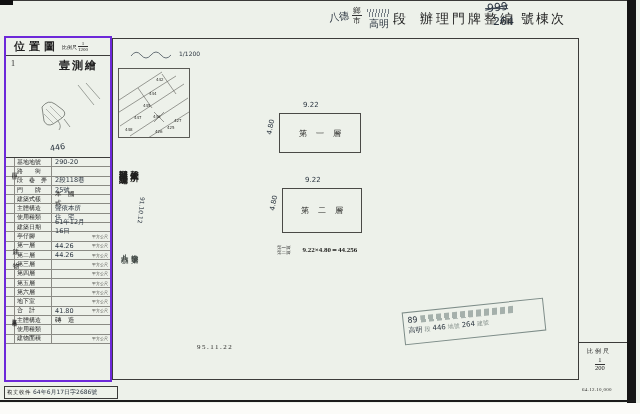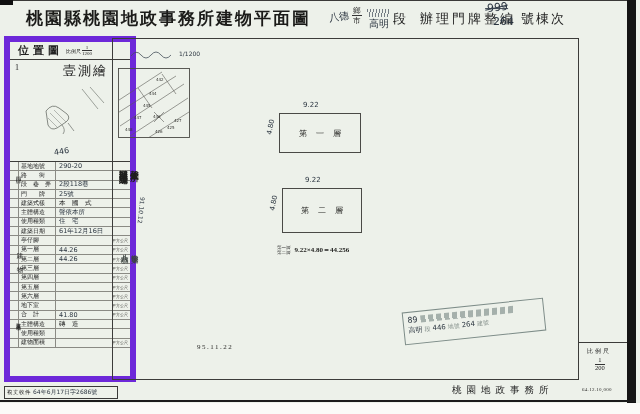--- a/index.html
+++ b/index.html
@@ -22,30 +22,30 @@
     background:repeating-linear-gradient(100deg,#4c5560 0 1px,transparent 1px 3px);opacity:.75;}
   .section-hw{left:369px;top:17px;font-size:10px;}
   .section-label{left:393px;top:10px;font-size:13px;}
   .subsection{left:420px;top:10px;font-size:13px;letter-spacing:3px;}
   .bno-old{left:487px;top:1px;font-size:11px;transform:rotate(-6deg);display:inline-block;}
   .bno-old .strike{position:absolute;left:-2px;top:45%;width:110%;height:1px;background:#36404c;transform:rotate(-7deg);}
   .bno-old .strike2{position:absolute;left:-2px;top:55%;width:110%;height:1px;background:#36404c;transform:rotate(6deg);}
   .bno-new{left:493px;top:15px;font-size:11px;}
   .suffix{left:521px;top:10px;font-size:13px;letter-spacing:2px;}
   
-  .sidebar{left:4px;top:36px;width:132px;height:346px;border:6px solid #6d28d9;box-sizing:border-box;}
+  .sidebar{left:4px;top:36px;width:108px;height:346px;border:2px solid #6d28d9;box-sizing:border-box;}
   .sb-header{position:absolute;left:0;top:0;right:0;height:17px;border-bottom:1px solid #3c3c3a;
     display:flex;align-items:center;}
   .sb-title{font-size:11px;font-weight:bold;letter-spacing:4px;padding-left:8px;}
   .frac{display:inline-flex;flex-direction:column;text-align:center;line-height:1;}
   .frac .num{border-bottom:0.8px solid #333;padding:0 1px;}
   .sb-scale{display:flex;align-items:center;font-size:5px;margin-left:3px;gap:1px;}
   .sb-map{position:absolute;left:0;top:17px;right:0;height:102px;}
   .map-no{left:5px;top:4px;font-size:8px;}
-  .map-note{right:22px;top:3px;font-size:13px;letter-spacing:2px;}
+  .map-note{right:12px;top:3px;font-size:11px;letter-spacing:2px;font-weight:bold;}
   .map-hw{left:44px;top:88px;font-size:8px;transform:rotate(-10deg);}
   
   .sb-table{position:absolute;left:0;top:119px;right:0;height:186px;border-top:1px solid #3c3c3a;}
   .row{display:flex;height:9.3px;border-bottom:0.6px solid #8a8a84;box-sizing:border-box;align-items:center;}
   .c-g{width:9px;height:100%;border-right:0.6px solid #8a8a84;box-sizing:border-box;}
   .c-l{width:37px;font-size:6px;padding-left:2px;border-right:0.6px solid #8a8a84;height:100%;
        box-sizing:border-box;display:flex;align-items:center;}
   .c-v{flex:1;font-size:6.5px;padding-left:3px;}
   .c-u{width:21px;font-size:4px;color:#44443f;text-align:right;padding-right:2px;}
   .grp{writing-mode:vertical-rl;text-orientation:upright;font-size:5.5px;letter-spacing:2px;color:#222;}
@@ -69,21 +69,21 @@
   .annot2 span{display:block;}
   .floor{border:1px solid #4a4a46;box-sizing:border-box;display:flex;align-items:center;justify-content:center;}
   .floor1{left:166px;top:74px;width:82px;height:40px;}
   .floor2{left:169px;top:149px;width:80px;height:45px;}
   .floor-label{font-size:8px;letter-spacing:9px;padding-left:9px;color:#1d1d1b;}
   .dim{font-size:7px;}
   .f1w{left:190px;top:62px;}
   .f1h{left:150px;top:84px;transform:rotate(-78deg);}
   .f2w{left:192px;top:137px;}
   .f2h{left:153px;top:160px;transform:rotate(-78deg);}
-  .formula{left:164px;top:206px;display:flex;align-items:center;gap:4px;}
+  .formula{left:164px;top:206px;display:flex;align-items:center;gap:12px;}
   .formula .ff{display:flex;flex-direction:column;font-size:4.5px;line-height:1.2;color:#333;}
   .formula .calc{font-size:7px;font-weight:bold;color:#1d1d1b;}
   .survey-date{left:84px;top:304px;font-size:7px;letter-spacing:1.5px;color:#2a2a28;}
   
   .stamp{left:290px;top:266px;width:142px;height:33px;border:1.3px solid #7d8c88;box-sizing:border-box;
     transform:rotate(-6deg);padding:1px 4px;}
   .stamp .l1{display:flex;align-items:center;gap:3px;height:12px;}
   .stamp .hwv{font-size:8px;}
   .smudge{display:inline-block;width:94px;height:7px;opacity:.8;
     background:repeating-linear-gradient(90deg,#93a09c 0 5px,transparent 5px 8px);}
@@ -101,21 +101,20 @@
 <body>
 
 <div id="sheet">
 
   <div class="abs top-line"></div>
   <div class="abs corner-blob"></div>
   <div class="abs right-bar"></div>
   <div class="abs bottom-line"></div>
   <div class="abs white-bottom"></div>
 
-  <div class="abs title">桃園縣桃園地政事務所建物平面圖</div>
   <div class="abs township-hw hw">八德</div>
   <div class="abs stack">
     <span class="u1">鄉</span>
     <span>市</span>
   </div>
   <div class="abs scribble"></div>
   <div class="abs section-hw hw">高明</div>
   <div class="abs section-label">段</div>
   <div class="abs subsection">辦理門牌整編</div>
   <span class="abs bno-old hw">
@@ -383,15 +382,14 @@
 
   <div class="abs scale-cell">
     <span class="lbl">比例尺</span>
     <span class="frac">
       <span class="num">1</span>
       <span>200</span>
     </span>
     <span class="print-code">64.12.10,000</span>
   </div>
 
-  <div class="abs office">桃園地政事務所</div>
 
 </div>
 
 </body></html>

